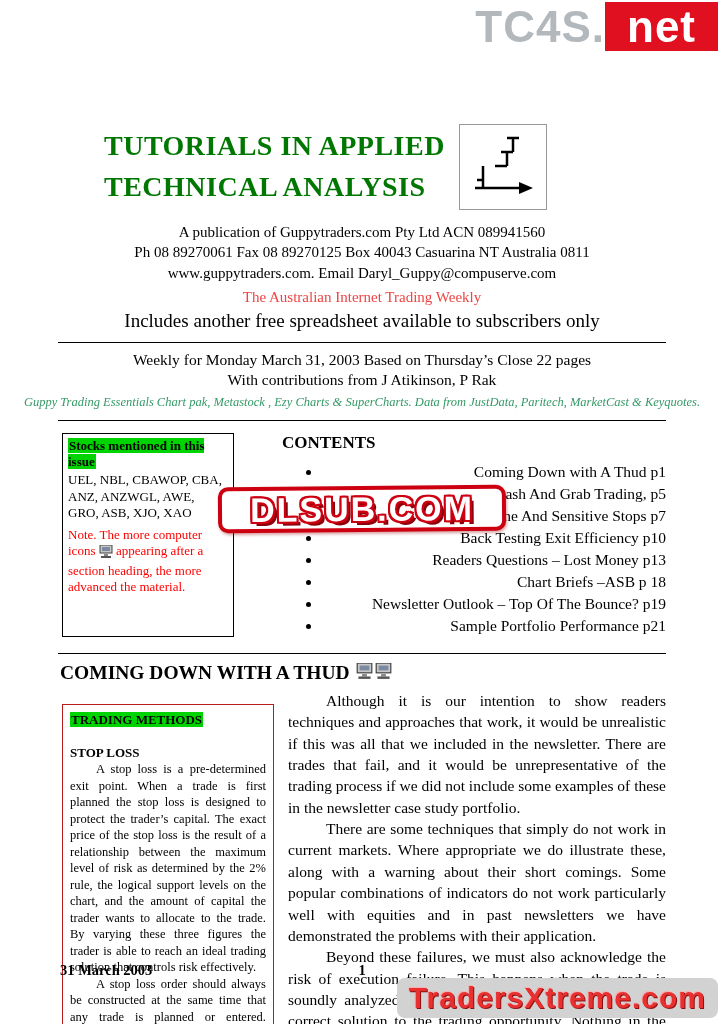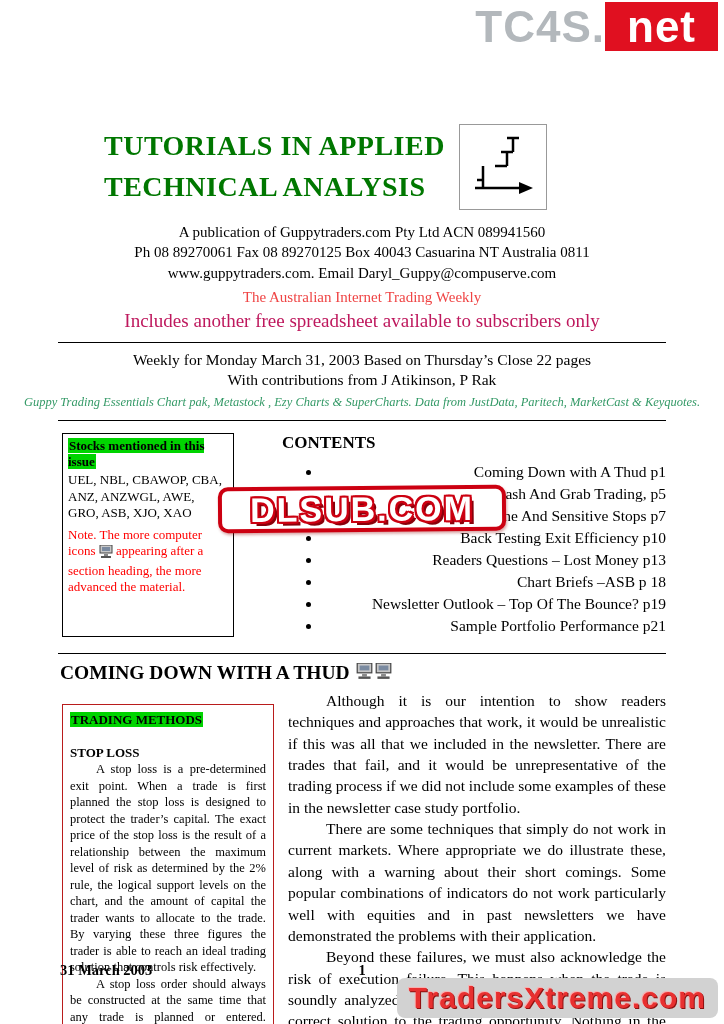--- a/index.html
+++ b/index.html
@@ -34,21 +34,21 @@
   }
   .logo-box {
     width: 88px; height: 86px; border: 1px solid #999;
     margin-left: 14px; display: flex; align-items: center; justify-content: center;
     background: #fff;
   }
 
   .center { text-align: center; }
   .publine { font-size: 15px; line-height: 1.35; }
   .tagline { color: #ef4444; font-size: 15px; margin-top: 6px; }
-  .subnote { color: #be185d; font-size: 19px; margin-top: 4px; }
+  .subnote { color: #000000; font-size: 19px; margin-top: 4px; }
 
   hr.rule {
     border: none; border-top: 1px solid #000;
     margin: 10px 58px 8px 58px;
   }
 
   .issue1 { font-size: 15.5px; }
   .issue2 { font-size: 15.5px; margin-top: 2px; }
   .issue3 { color: #339966; font-style: italic; font-size: 12.5px; margin-top: 6px; }
 

